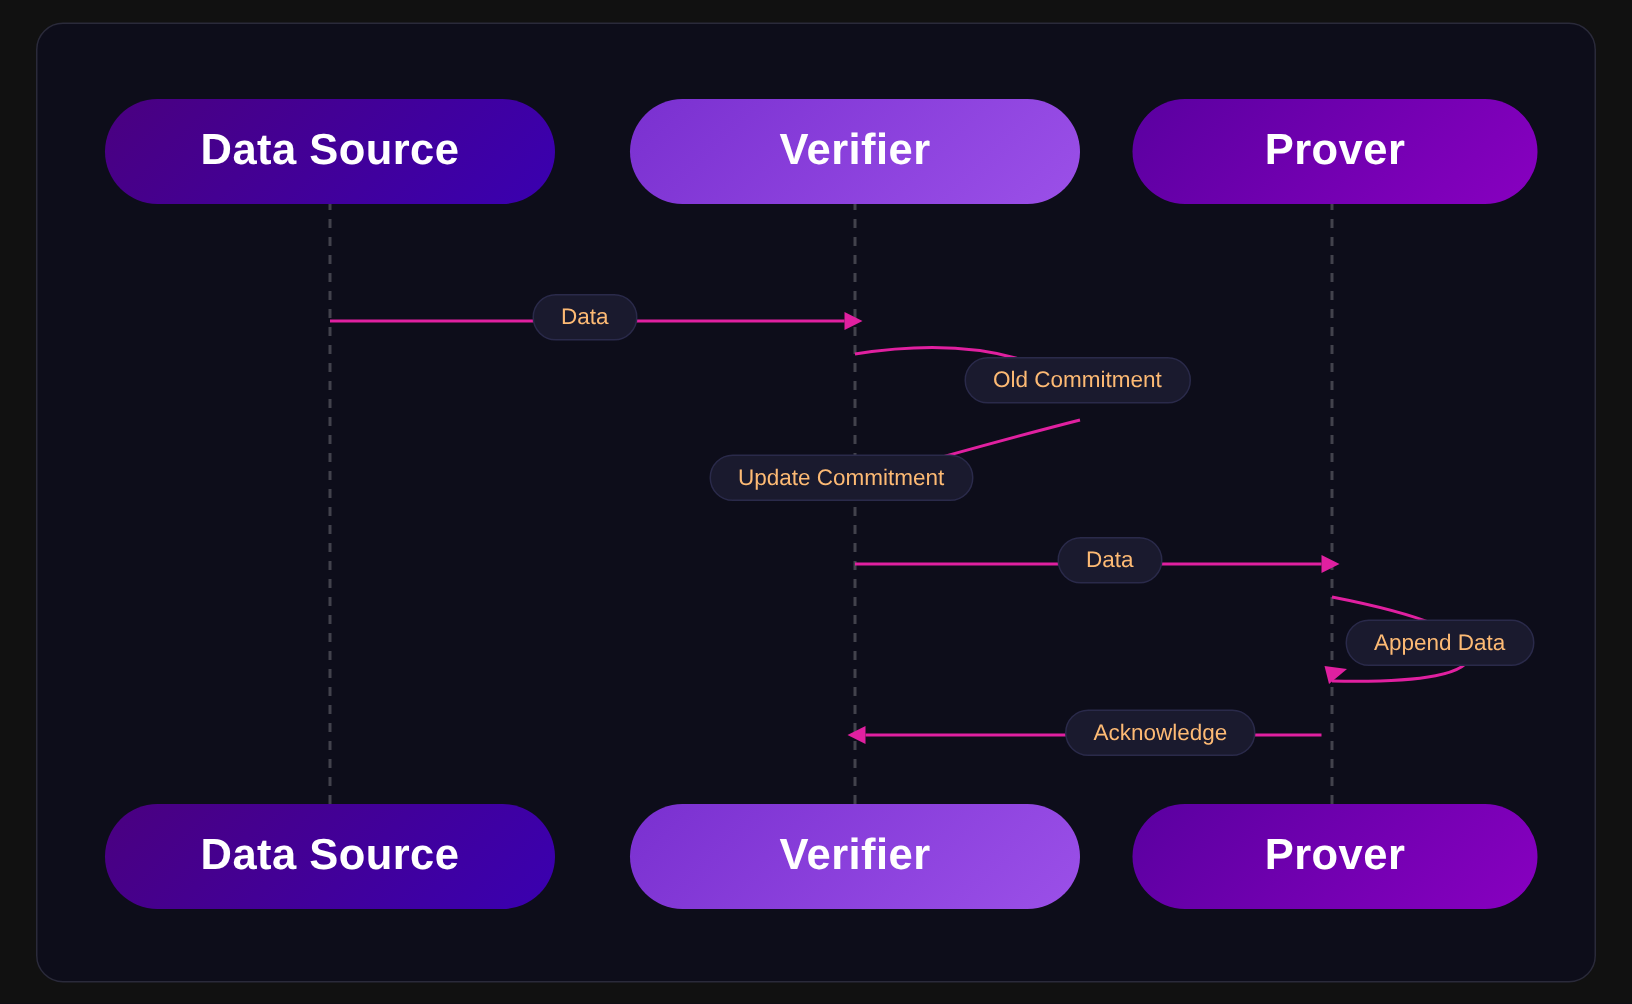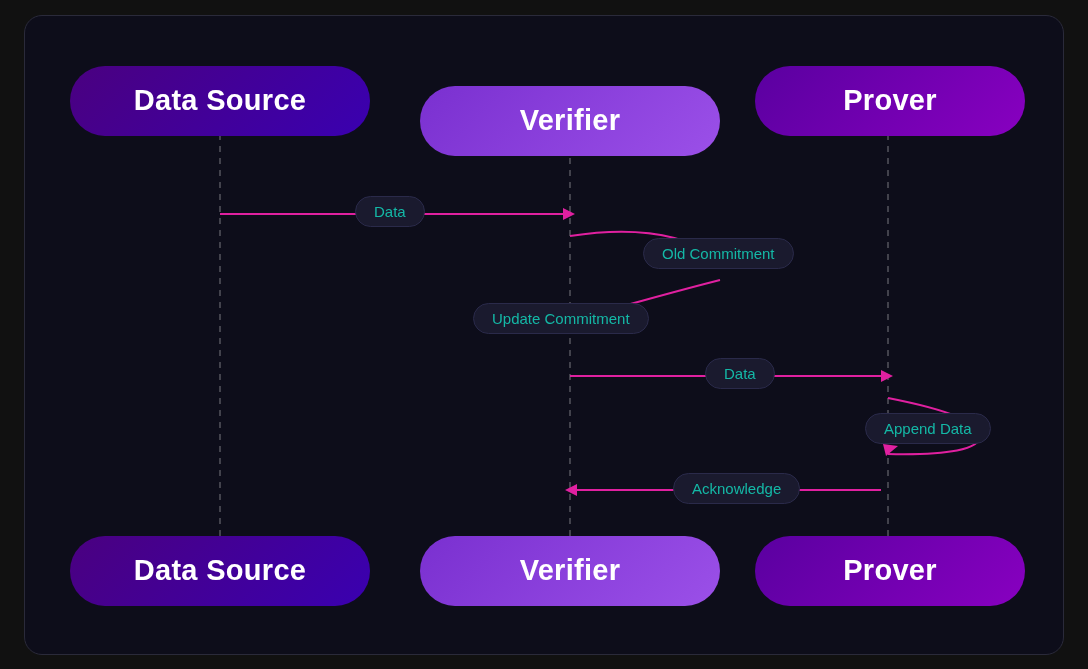--- a/index.html
+++ b/index.html
@@ -39,21 +39,20 @@
     .node-datasource {
       background: linear-gradient(135deg, #4a0080, #3a00b0);
       width: 300px;
       height: 70px;
     }
 
     .node-verifier {
       background: linear-gradient(135deg, #7a30d0, #9b50e8);
       width: 300px;
       height: 70px;
-      margin-top: 20px;
     }
 
     .node-prover {
       background: linear-gradient(135deg, #5a00a0, #8800c0);
       width: 270px;
       height: 70px;
       text-align: center;
     }
 
     
@@ -66,21 +65,21 @@
     .bottom-verifier { bottom: 48px; left: 395px; }
     .bottom-prover { bottom: 48px; left: 730px; }
 
     
     .msg-bubble {
       position: absolute;
       background: #1a1a2e;
       border: 1.5px solid #2a2a4a;
       border-radius: 20px;
       padding: 6px 18px;
-      color: #14b8a6;
+      color: #fdba74;
       font-size: 15px;
       font-weight: 500;
       white-space: nowrap;
     }
 
     
     .svg-arrows {
       position: absolute;
       top: 0; left: 0;
       width: 100%;
@@ -147,21 +146,21 @@
   </div>
 
   <div class="msg-bubble" style="top: 287px; left: 448px;">
     <span>Update Commitment</span>
   </div>
 
   <div class="msg-bubble" style="top: 342px; left: 680px;">
     <span>Data</span>
   </div>
 
-  <div class="msg-bubble" style="top: 397px; left: 840px;">
+  <div class="msg-bubble" style="top: 397px; left: 872px;">
     <span>Append Data</span>
   </div>
 
-  <div class="msg-bubble" style="top: 457px; left: 648px;">
+  <div class="msg-bubble" style="top: 457px; left: 685px;">
     <span>Acknowledge</span>
   </div>
 
 </div>
 
 </body></html>

